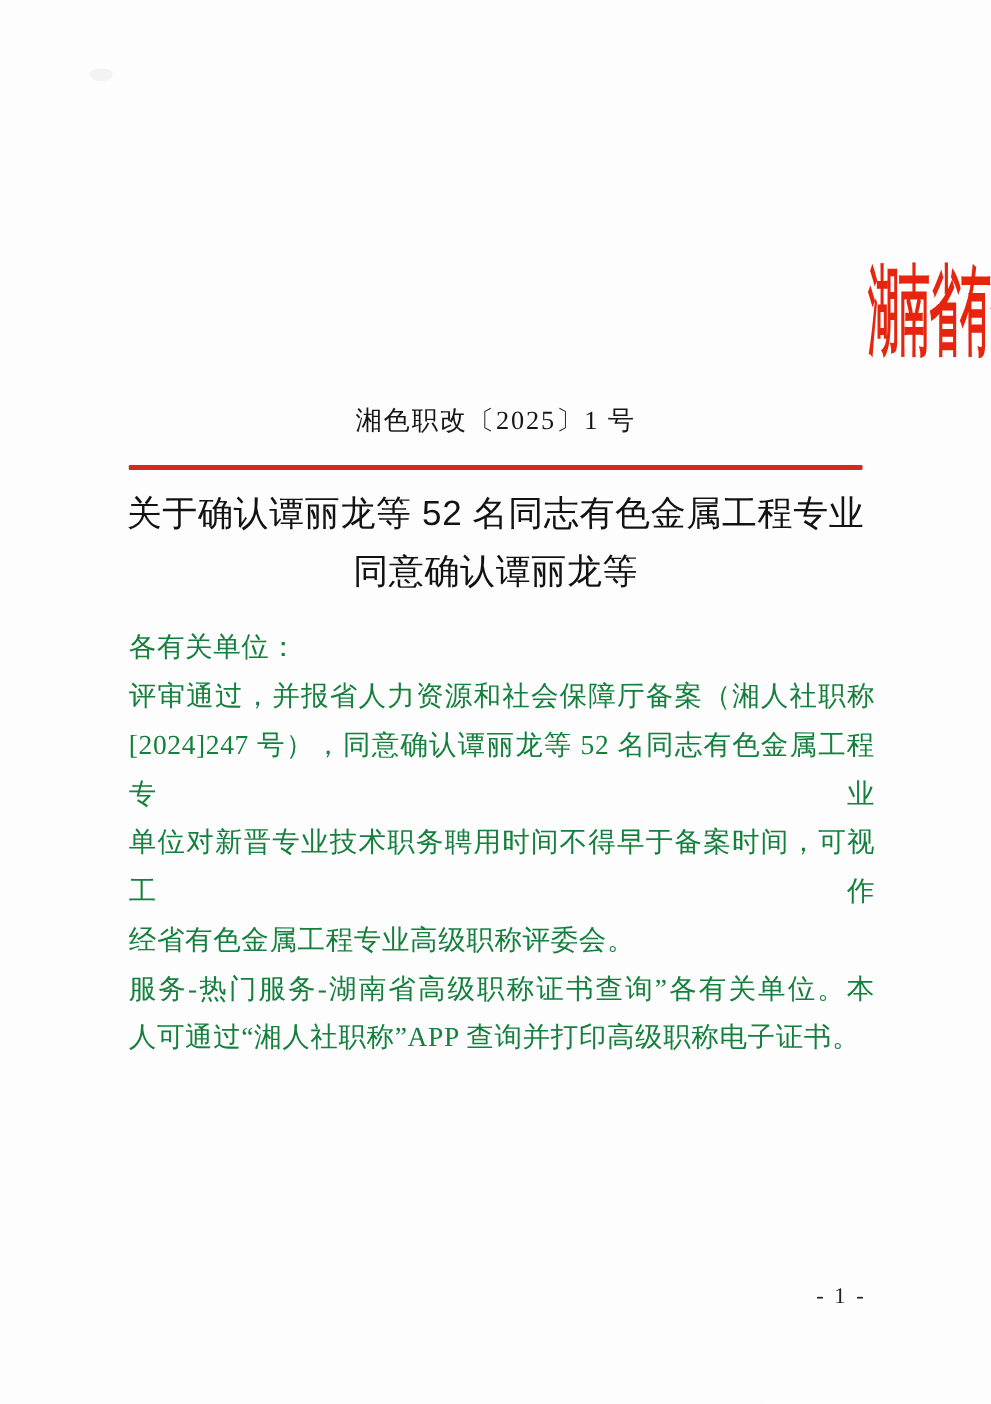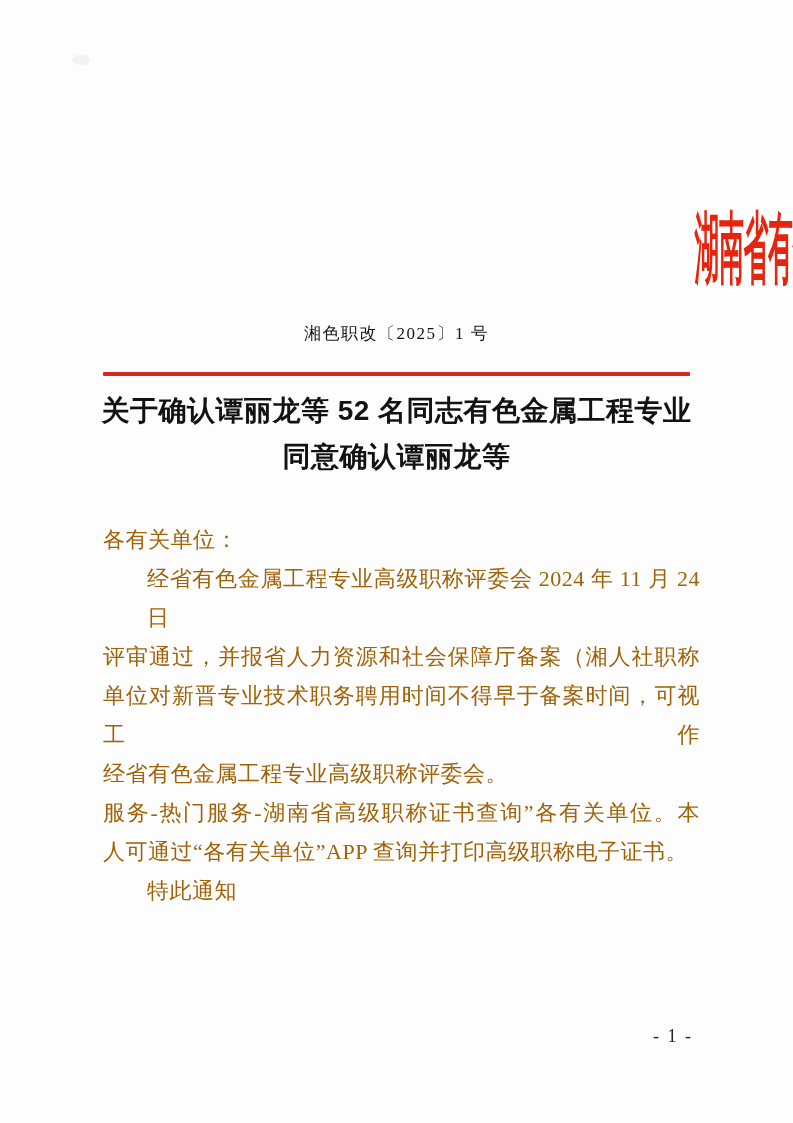--- a/index.html
+++ b/index.html
@@ -34,21 +34,21 @@
     transform-origin: center top;
     white-space: nowrap;
   }
   
   .doc-number {
     position: absolute;
     top: 322px;
     left: 0;
     width: 100%;
     text-align: center;
-    font-size: 17px;
+    font-size: 21px;
     letter-spacing: 1.5px;
     color: #161616;
   }
   
   .red-rule {
     position: absolute;
     left: 103px;
     top: 372px;
     width: 587px;
     height: 4px;
@@ -56,35 +56,35 @@
     border-radius: 1px;
   }
   
   .notice-title {
     position: absolute;
     top: 388px;
     left: 0;
     width: 100%;
     text-align: center;
     font-family: "Liberation Sans", "DejaVu Sans", sans-serif;
-    font-weight: 700;
+    font-weight: 400;
     font-size: 28px;
     line-height: 46px;
     color: #121212;
     letter-spacing: 0.5px;
   }
   
   .body-text {
     position: absolute;
     left: 103px;
-    top: 520px;
+    top: 498px;
     width: 597px;
     font-size: 22px;
     line-height: 39px;
-    color: #a16207;
+    color: #15803d;
     letter-spacing: 0.5px;
   }
   .bline {
     text-align: justify;
     text-align-last: left;
     min-height: 39px;
   }
   .bline.j { text-align-last: justify; }
   .bline.ind { padding-left: 44px; }
   
@@ -122,24 +122,23 @@
 
   <div class="red-rule"></div>
 
   <div class="notice-title">
     <div>关于确认谭丽龙等 52 名同志有色金属工程专业</div>
     <div>同意确认谭丽龙等</div>
   </div>
 
   <div class="body-text">
     <div class="bline">各有关单位：</div>
-    <div class="bline j ind">经省有色金属工程专业高级职称评委会 2024 年 11 月 24 日</div>
     <div class="bline j">评审通过，并报省人力资源和社会保障厅备案（湘人社职称</div>
+    <div class="bline j">[2024]247 号），同意确认谭丽龙等 52 名同志有色金属工程专业</div>
     <div class="bline j">单位对新晋专业技术职务聘用时间不得早于备案时间，可视工作</div>
     <div class="bline">经省有色金属工程专业高级职称评委会。</div>
     <div class="bline j">服务-热门服务-湖南省高级职称证书查询”各有关单位。本</div>
-    <div class="bline">人可通过“各有关单位”APP 查询并打印高级职称电子证书。</div>
-    <div class="bline ind">特此通知</div>
+    <div class="bline">人可通过“湘人社职称”APP 查询并打印高级职称电子证书。</div>
   </div>
 
   <div class="page-number">- 1 -</div>
 
 </div>
 
 </body></html>

